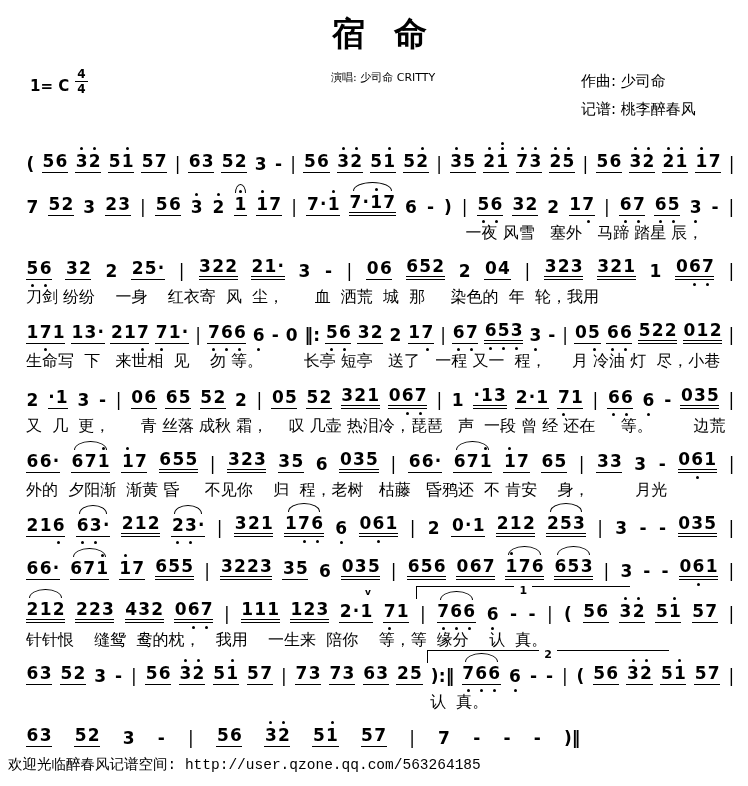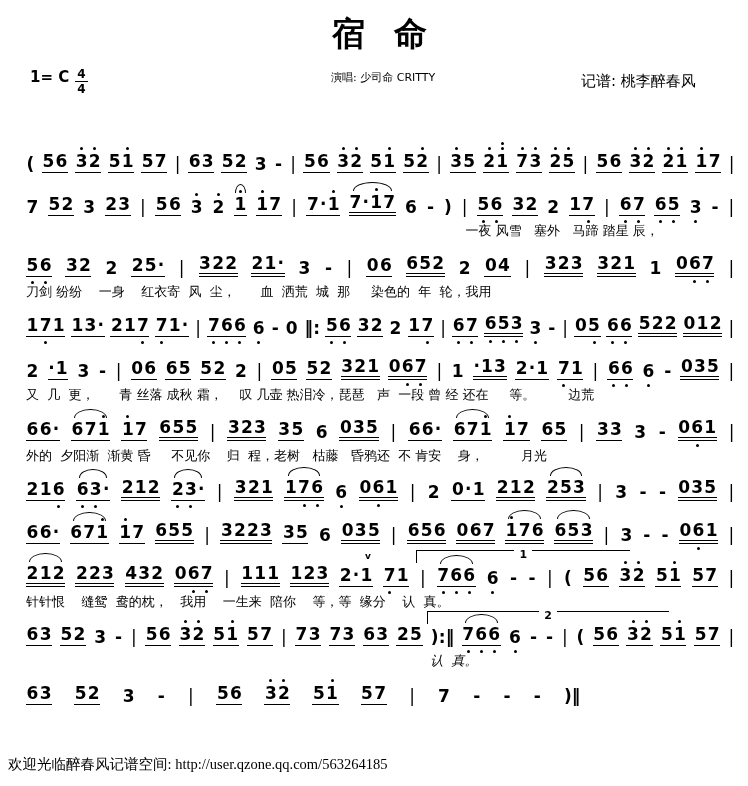--- a/index.html
+++ b/index.html
@@ -3,21 +3,21 @@
 <meta charset="utf-8">
 <style>
   html,body{margin:0;padding:0;background:#fff;}
   body{width:748px;height:786px;overflow:hidden;color:#000;
        font-family:"DejaVu Sans","Liberation Sans",sans-serif;}
   .page{box-sizing:border-box;width:743px;height:786px;padding:6px 8px 8px 26px;position:relative;}
 
   
   .header{position:relative;height:126px;}
   .title{text-align:center;font-size:33px;font-weight:bold;white-space:pre;letter-spacing:2px;margin-top:6px;}
-  .keysig{position:absolute;left:4px;top:56px;font-size:15px;font-weight:bold;display:flex;align-items:flex-start;gap:6px;}
+  .keysig{position:absolute;left:4px;top:56px;font-size:15px;font-weight:bold;display:flex;align-items:flex-end;gap:6px;}
   .frac{display:inline-block;text-align:center;font-size:12px;line-height:1;font-weight:bold;}
   .frac .top{display:block;border-bottom:1.5px solid #000;padding:0 2px 1px;}
   .frac .bot{display:block;padding-top:1px;}
   .singer{position:absolute;left:305px;top:58px;font-size:11px;}
   .credits{position:absolute;left:555px;top:56px;font-size:15px;line-height:1.85;}
 
   
   .line{position:relative;margin-bottom:1px;}
   .notes{display:flex;justify-content:space-between;align-items:flex-end;
          font-weight:bold;font-size:17px;padding:15px 0 5px;line-height:1;}
@@ -31,43 +31,44 @@
   .da::before,.da2::before{top:-6px;}
   .da2 i{content:"";top:-11px;left:50%;position:absolute;width:3px;height:3px;margin-left:-1.5px;background:#000;border-radius:50%;}
   .db::after{bottom:-7px;}
   .u1 .db::after{bottom:-10px;}
   .u2 .db::after{bottom:-11px;}
   .arc::before{content:"";position:absolute;left:8%;right:8%;top:-12px;height:8px;
       border:1.2px solid #000;border-bottom:none;border-radius:50% 50% 0 0/100% 100% 0 0;}
   .breath::after{content:"v";position:absolute;top:-15px;right:2px;font-size:9px;font-weight:bold;}
   .bar{font-weight:normal;}
   .thickbar{font-weight:bold;letter-spacing:-1px;}
-  .lyrics{font-size:13px;white-space:pre;margin-top:2px;line-height:1.2;}
+  .lyrics{font-size:16px;white-space:pre;margin-top:2px;line-height:1.2;}
   .volta{position:absolute;top:0;height:12px;border-top:1.5px solid #000;border-left:1.5px solid #000;text-align:center;z-index:2;}
   .volta-label{position:relative;top:-8px;background:#fff;padding:0 5px;font-size:11px;font-weight:bold;}
 
   
   .footer{position:absolute;left:8px;bottom:12px;font-size:14.5px;
-          font-family:Liberation Serif, serif;}
+          font-family:Liberation Mono, monospace;}
 </style>
 </head>
 <body>
 
 <div class="page">
   <div class="header">
     <div class="title">宿  命</div>
     <div class="keysig">
       <span>1= C</span>
       <span class="frac">
         <span class="top">4</span>
         <span class="bot">4</span>
       </span>
     </div>
     <div class="singer">演唱: 少司命 CRITTY</div>
     <div class="credits">
+      <div>作曲: 少司命</div>
       <div>记谱: 桃李醉春风</div>
     </div>
   </div>
 
   <div id="score">
       <div class="line">
         <div class="notes">
           <span class="tok"><span class="ch">(</span></span>
           <span class="tok u1"><span class="ch">5</span><span class="ch">6</span></span>
           <span class="tok u1"><span class="ch da">3</span><span class="ch da">2</span></span>
@@ -174,20 +175,21 @@
           <span class="tok u2"><span class="ch db">6</span><span class="ch db">5</span><span class="ch db">3</span></span>
           <span class="tok"><span class="ch db">3</span></span>
           <span class="tok"><span class="ch">-</span></span>
           <span class="tok bar"><span class="ch">|</span></span>
           <span class="tok u1"><span class="ch">0</span><span class="ch db">5</span></span>
           <span class="tok u1"><span class="ch db">6</span><span class="ch db">6</span></span>
           <span class="tok u2"><span class="ch">5</span><span class="ch">2</span><span class="ch">2</span></span>
           <span class="tok u2"><span class="ch">0</span><span class="ch">1</span><span class="ch">2</span></span>
           <span class="tok bar"><span class="ch">|</span></span>
         </div>
+        <div class="lyrics">生命写  下   来世相  见    勿 等。        长亭 短亭   送了   一程 又一  程，     月 冷油 灯  尽，小巷</div>
       </div>
       <div class="line">
         <div class="notes">
           <span class="tok"><span class="ch">2</span></span>
           <span class="tok u1"><span class="ch">·</span><span class="ch">1</span></span>
           <span class="tok"><span class="ch">3</span></span>
           <span class="tok"><span class="ch">-</span></span>
           <span class="tok bar"><span class="ch">|</span></span>
           <span class="tok u1"><span class="ch">0</span><span class="ch">6</span></span>
           <span class="tok u1"><span class="ch">6</span><span class="ch">5</span></span>
@@ -335,21 +337,21 @@
           <span class="tok"><span class="ch">-</span></span>
           <span class="tok"><span class="ch">-</span></span>
           <span class="tok bar"><span class="ch">|</span></span>
           <span class="tok"><span class="ch">(</span></span>
           <span class="tok u1"><span class="ch">5</span><span class="ch">6</span></span>
           <span class="tok u1"><span class="ch da">3</span><span class="ch da">2</span></span>
           <span class="tok u1"><span class="ch">5</span><span class="ch da">1</span></span>
           <span class="tok u1"><span class="ch">5</span><span class="ch">7</span></span>
           <span class="tok bar"><span class="ch">|</span></span>
         </div>
-        <div class="lyrics" style="margin-left: 57%; font-style: italic;">认  真。</div>
+        <div class="lyrics" style="margin-left: 57%;">认  真。</div>
       </div>
       <div class="line">
         <div class="notes nojust">
           <span class="tok u1"><span class="ch">6</span><span class="ch">3</span></span>
           <span class="tok u1"><span class="ch">5</span><span class="ch">2</span></span>
           <span class="tok"><span class="ch">3</span></span>
           <span class="tok"><span class="ch">-</span></span>
           <span class="tok bar"><span class="ch">|</span></span>
           <span class="tok u1"><span class="ch">5</span><span class="ch">6</span></span>
           <span class="tok u1"><span class="ch da">3</span><span class="ch da">2</span></span>

